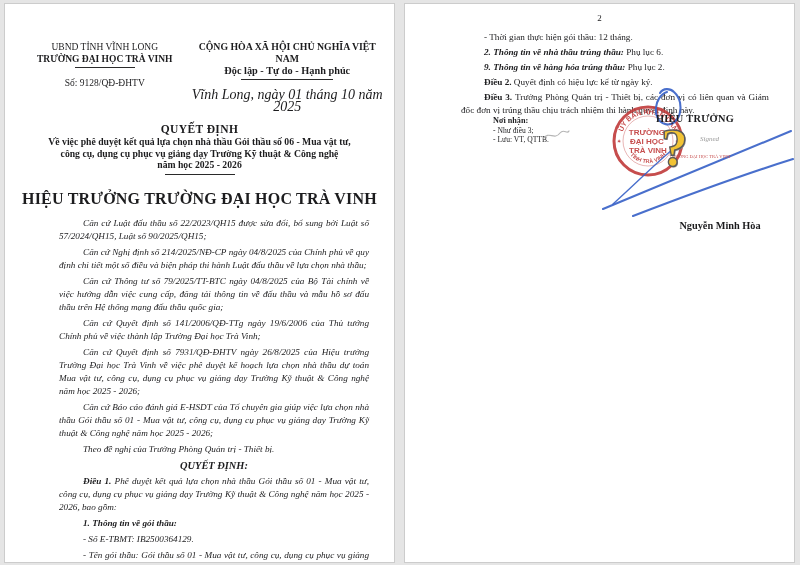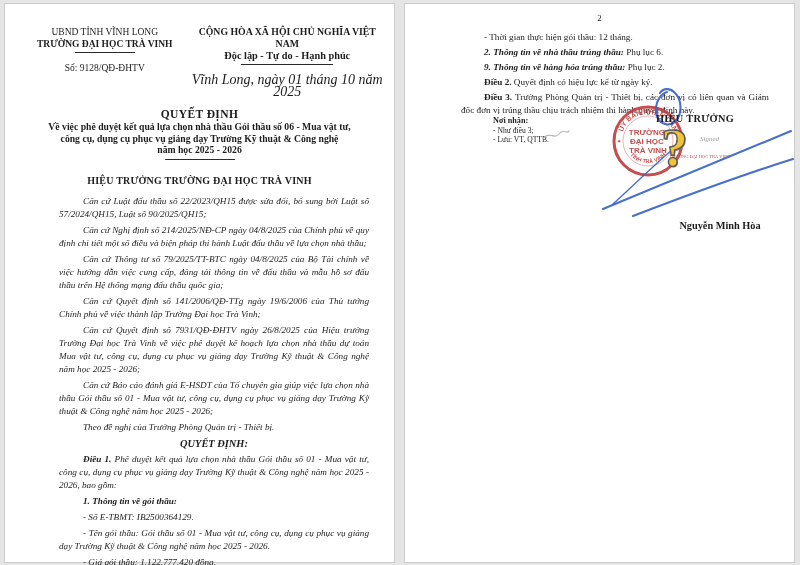--- a/index.html
+++ b/index.html
@@ -18,34 +18,34 @@
   }
   .sheet{
     position:absolute;top:3px;width:391px;height:560px;
     background:#ffffff;border:1px solid var(--page-border);
     box-sizing:border-box;
   }
   #left-page{left:4px;}
   #right-page{left:404px;}
 
   
-  .lp-header{display:flex;padding:22px 10px 0 14px;}
+  .lp-header{display:flex;padding:37px 10px 0 14px;}
   .col-org{width:47%;text-align:center;font-size:9.5px;line-height:12px;}
   .org-name{font-weight:bold;}
   .col-national{width:53%;text-align:center;line-height:12px;}
   .motto1{font-weight:bold;font-size:9.8px;}
   .motto2{font-weight:bold;font-size:10.3px;}
   .hrule{height:1px;background:#2a2a2a;margin:2px auto 0;}
   .doc-number{margin-top:9px;font-size:9.5px;}
   .place-date{margin-top:9px;font-style:italic;font-size:14px;}
 
   .lp-title{ text-align:center;margin-top:9px;line-height:11.5px;}
   .title-main{font-size:11.5px;font-weight:bold;letter-spacing:.4px;line-height:14px;}
   .subtitle{font-weight:bold;font-size:9.7px;}
-  .issuer{text-align:center;font-weight:bold;font-size:10px;margin-top:15px;letter-spacing:.2px;}
+  .issuer{text-align:center;font-weight:bold;font-size:16px;margin-top:15px;letter-spacing:.2px;}
 
   .lp-body{padding:9px 25px 0 54px;font-size:9.2px;line-height:13px;text-align:justify;}
   .lp-body p{margin:0 0 3px;font-style:italic;}
   .recital{font-style:italic;text-indent:24px;}
   .proposal{font-style:italic;text-indent:24px;}
   .decision-heading{text-align:center;font-weight:bold;font-size:10.4px;margin:4px 0 4px;text-indent:0;}
   .article{text-indent:24px;}
   .b{font-weight:bold;}
   .bi{font-weight:bold;font-style:italic;}
   .detail{text-indent:24px;margin:0 0 2px;}

